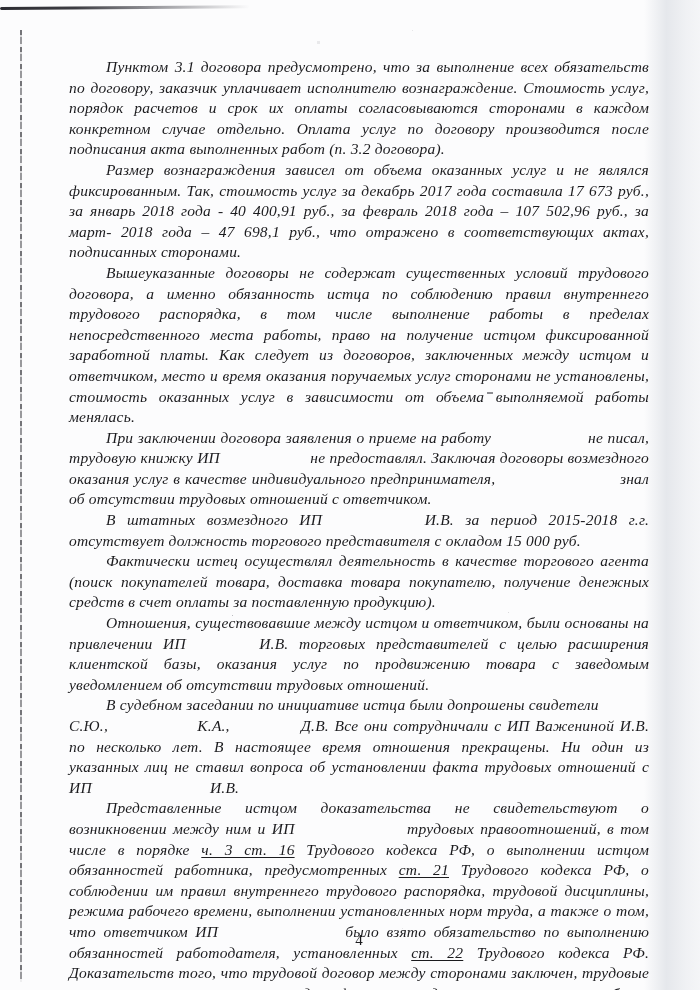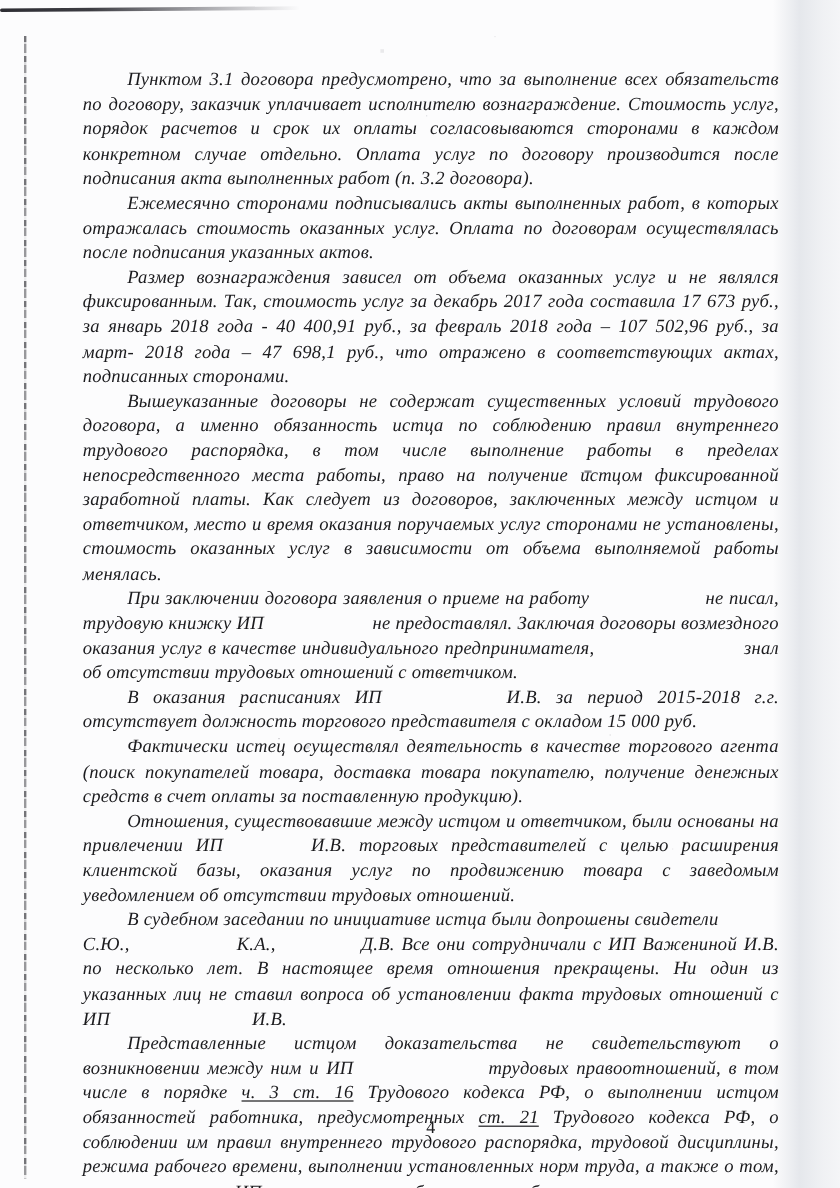--- a/index.html
+++ b/index.html
@@ -64,25 +64,24 @@
 
 <div class="sheet">
   <div class="top-edge-line"></div>
   <div class="left-edge-line"></div>
   <div class="right-edge-shadow"></div>
   <div class="speckles"></div>
   <div class="dash-artifact"></div>
 
   <div class="doc-body" id="doc-body" style="color: rgb(27, 27, 30);">
       <p class="para"><span>Пунктом 3.1 договора предусмотрено, что за выполнение всех обязательств по договору, заказчик уплачивает исполнителю вознаграждение. Стоимость услуг, порядок расчетов и срок их оплаты согласовываются сторонами в каждом конкретном случае отдельно. Оплата услуг по договору производится после подписания акта выполненных работ (п. 3.2 договора).</span></p>
-      <p class="para"><span>Ежемесячно сторонами подписывались акты выполненных работ, в которых отражалась стоимость оказанных услуг. Оплата по договорам осуществлялась после подписания указанных актов.</span></p>
       <p class="para"><span>Размер вознаграждения зависел от объема оказанных услуг и не являлся фиксированным. Так, стоимость услуг за декабрь 2017 года составила 17 673 руб., за январь 2018 года - 40 400,91 руб., за февраль 2018 года – 107 502,96 руб., за март- 2018 года – 47 698,1 руб., что отражено в соответствующих актах, подписанных сторонами.</span></p>
       <p class="para"><span>Вышеуказанные договоры не содержат существенных условий трудового договора, а именно обязанность истца по соблюдению правил внутреннего трудового распорядка, в том числе выполнение работы в пределах непосредственного места работы, право на получение истцом фиксированной заработной платы. Как следует из договоров, заключенных между истцом и ответчиком, место и время оказания поручаемых услуг сторонами не установлены, стоимость оказанных услуг в зависимости от объема выполняемой работы менялась.</span></p>
       <p class="para"><span>При заключении договора заявления о приеме на работу</span> <span class="gap" style="width: 88px;"></span> <span>не писал, трудовую книжку ИП</span> <span class="gap" style="width: 82px;"></span> <span>не предоставлял. Заключая договоры возмездного оказания услуг в качестве индивидуального предпринимателя,</span> <span class="gap" style="width: 115px;"></span> <span>знал об отсутствии трудовых отношений с ответчиком.</span></p>
-      <p class="para"><span>В оказания расписаниях ИП</span> <span class="gap" style="width: 80px;"></span> <span>И.В. за период 2015-2018 г.г. отсутствует должность торгового представителя с окладом 15 000 руб.</span></p>
+      <p class="para"><span>В штатных возмездного ИП</span> <span class="gap" style="width: 80px;"></span> <span>И.В. за период 2015-2018 г.г. отсутствует должность торгового представителя с окладом 15 000 руб.</span></p>
       <p class="para"><span>Фактически истец осуществлял деятельность в качестве торгового агента (поиск покупателей товара, доставка товара покупателю, получение денежных средств в счет оплаты за поставленную продукцию).</span></p>
       <p class="para"><span>Отношения, существовавшие между истцом и ответчиком, были основаны на привлечении ИП</span> <span class="gap" style="width: 52px;"></span> <span>И.В. торговых представителей с целью расширения клиентской базы, оказания услуг по продвижению товара с заведомым уведомлением об отсутствии трудовых отношений.</span></p>
       <p class="para"><span>В судебном заседании по инициативе истца были допрошены свидетели</span> <br> <span>С.Ю.,</span> <span class="gap" style="width: 78px;"></span> <span>К.А.,</span> <span class="gap" style="width: 60px;"></span> <span>Д.В. Все они сотрудничали с ИП Важениной И.В. по несколько лет. В настоящее время отношения прекращены. Ни один из указанных лиц не ставил вопроса об установлении факта трудовых отношений с ИП</span> <span class="gap" style="width: 110px;"></span> <span>И.В.</span></p>
       <p class="para"><span>Представленные истцом доказательства не свидетельствуют о возникновении между ним и ИП</span> <span class="gap" style="width: 100px;"></span> <span>трудовых правоотношений, в том числе в порядке</span> <span class="u">ч. 3 ст. 16</span> <span>Трудового кодекса РФ, о выполнении истцом обязанностей работника, предусмотренных</span> <span class="u">ст. 21</span> <span>Трудового кодекса РФ, о соблюдении им правил внутреннего трудового распорядка, трудовой дисциплины, режима рабочего времени, выполнении установленных норм труда, а также о том, что ответчиком ИП</span> <span class="gap" style="width: 112px;"></span> <span>было взято обязательство по выполнению обязанностей работодателя, установленных</span> <span class="u">ст. 22</span> <span>Трудового кодекса РФ. Доказательств того, что трудовой договор между сторонами заключен, трудовые отношения в установленном порядке оформлены, издан приказ о приеме на работу, истцом были переданы необходимые документы при приеме на работу, между сторонами состоялось соглашение в установленном законом порядке об исполнении истцом определенной трудовой функции торгового представителя и об иных существенных условиях трудового договора, в том числе об оплате труда, не представлено.</span></p>
     </div>
 
   <div class="page-number">4</div>
 </div>
 
 </body></html>

